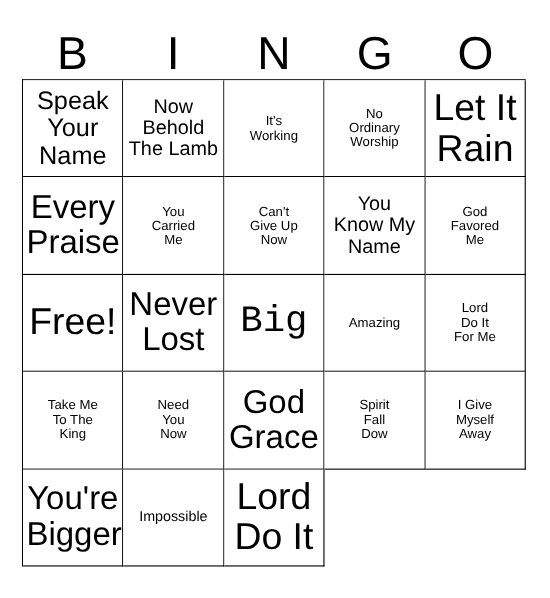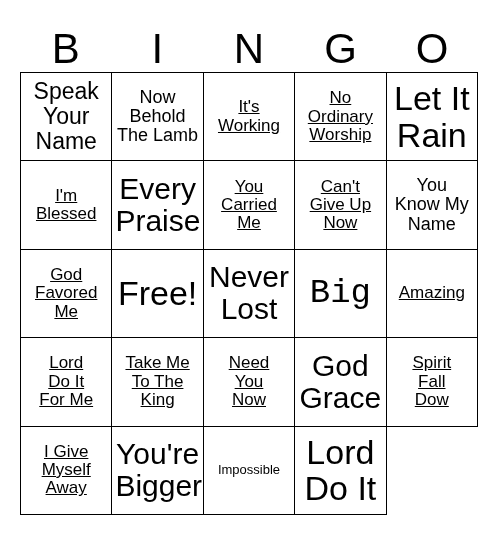--- a/index.html
+++ b/index.html
@@ -79,21 +79,21 @@
     width: 100%;
     line-height: 1.08;
     font-family: "Liberation Sans", sans-serif;
     color: #000000;
     white-space: pre-line;
   }
 
   
   .fs-xs   { font-size: 13px; }
   .fs-md   { font-size: 18px; }
-  .fs-lg   { font-size: 17px; text-decoration: underline; }
+  .fs-lg   { font-size: 12px; }
   .fs-xl   { font-size: 23px; }
   .fs-2xl  { font-size: 30px; }
   .fs-3xl  { font-size: 34px; }
   .fs-4xl  { font-size: 34px; font-family: Liberation Mono, monospace; }
 </style>
 </head>
 <body>
 
 <div id="bingo-card">
 
@@ -123,24 +123,20 @@
       <div class="cell">
         <span class="cell-text fs-lg">No
 Ordinary
 Worship</span>
       </div>
       <div class="cell">
         <span class="cell-text fs-3xl">Let It
 Rain</span>
       </div>
       <div class="cell">
-        <span class="cell-text fs-lg">I'm
-Blessed</span>
-      </div>
-      <div class="cell">
         <span class="cell-text fs-2xl">Every
 Praise</span>
       </div>
       <div class="cell">
         <span class="cell-text fs-lg">You
 Carried
 Me</span>
       </div>
       <div class="cell">
         <span class="cell-text fs-lg">Can't

